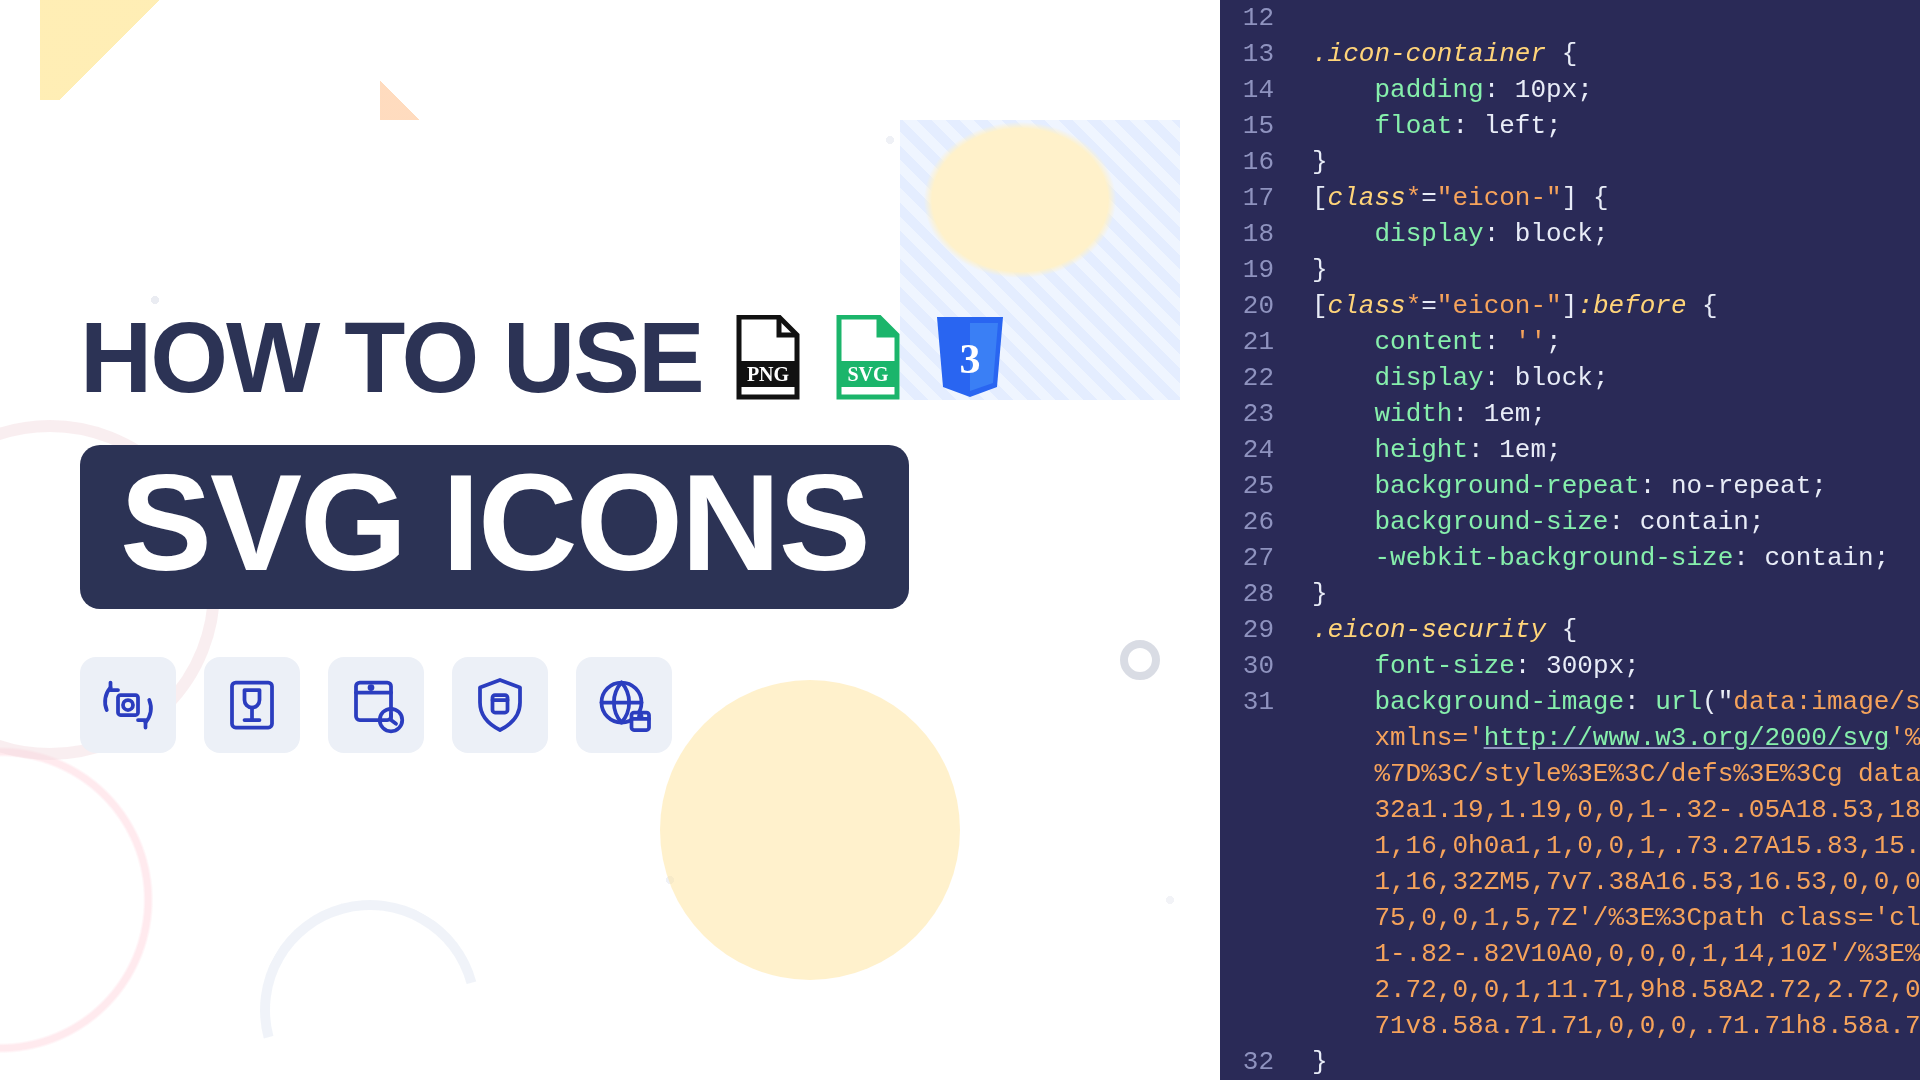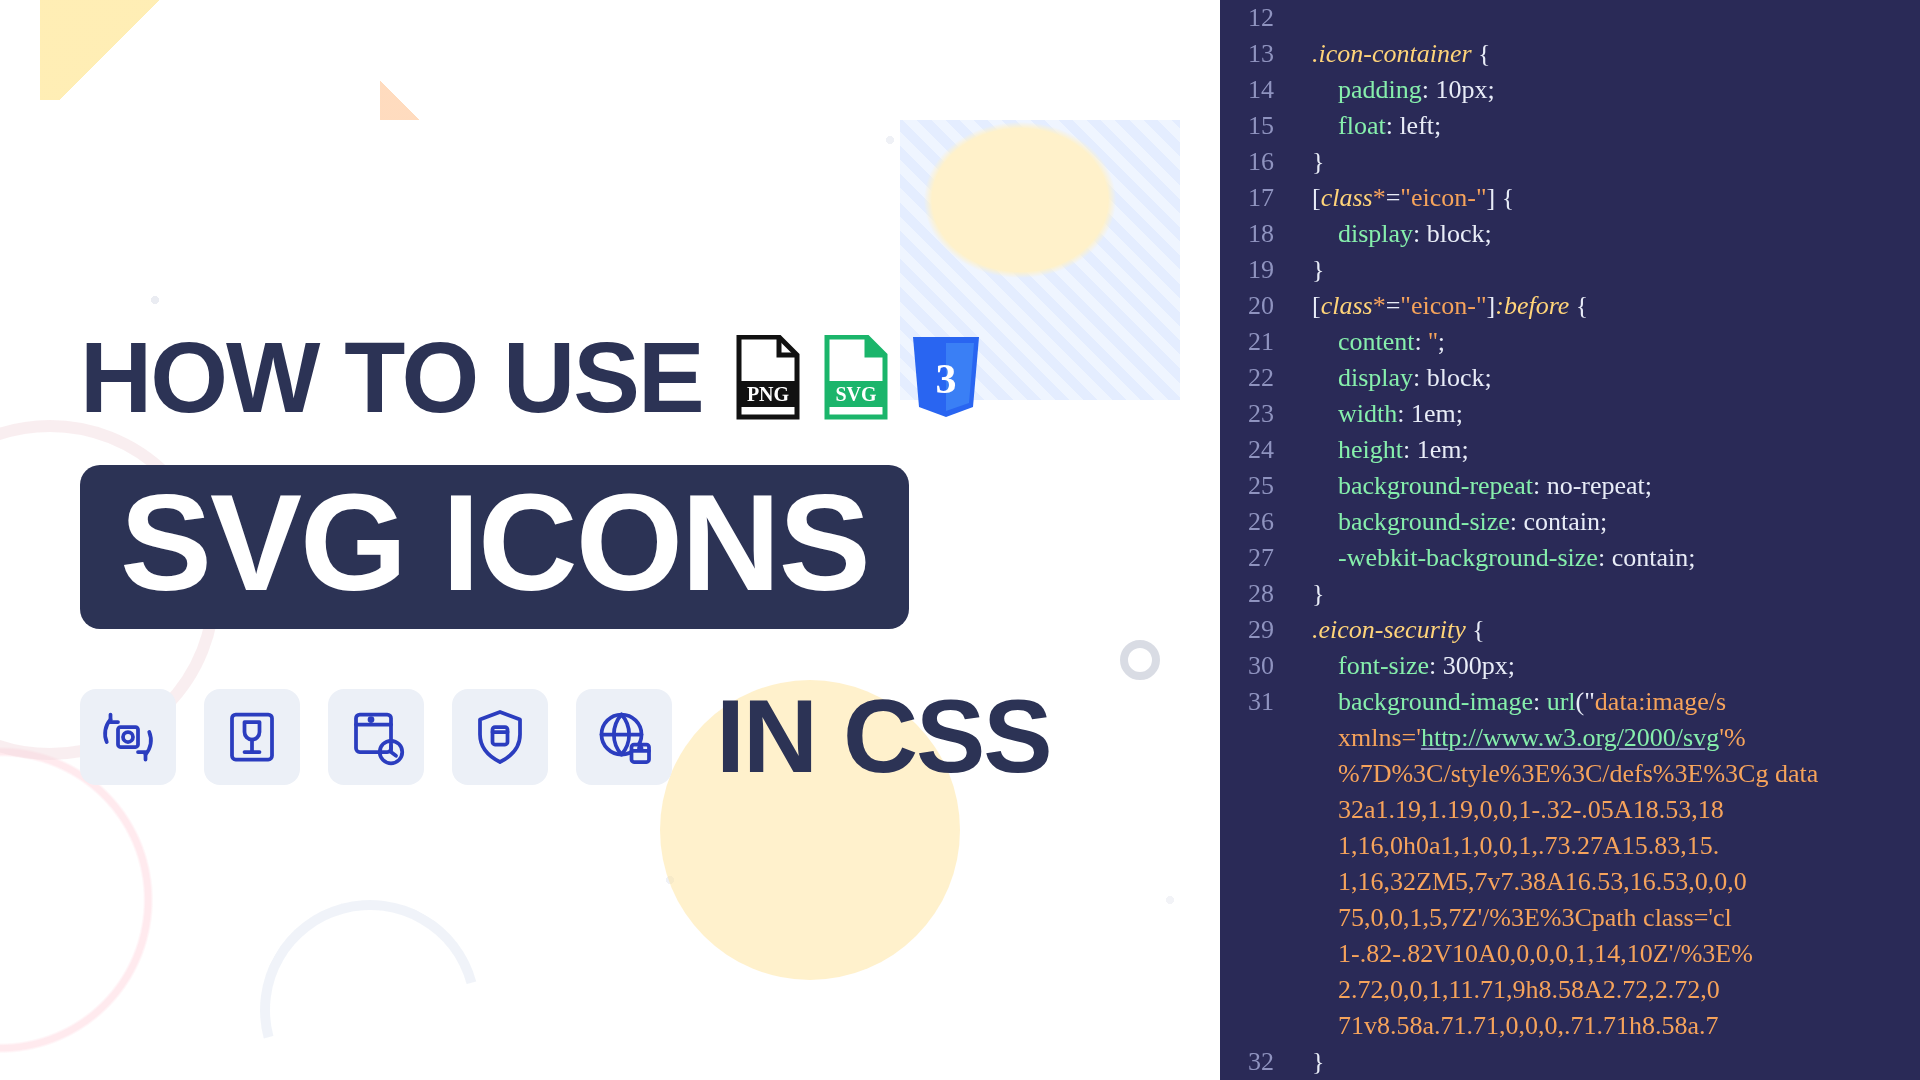--- a/index.html
+++ b/index.html
@@ -41,33 +41,32 @@
   .deco.tri1 { left:40px; top:0; width:140px; height:100px; background:linear-gradient(135deg,#ffd95a 0 50%,transparent 50%); }
   .deco.tri2 { left:380px; top:80px; width:40px; height:40px; background:linear-gradient(45deg,#ffb070 0 50%,transparent 50%); }
   .deco.ring { left:-120px; top:420px; width:340px; height:340px; border:12px solid #f1d9de; border-radius:50%; }
   .deco.arc2 { left:260px; top:900px; width:220px; height:220px; border:10px solid #dfe6f2; border-radius:50%; border-right-color:transparent; border-bottom-color:transparent; transform:rotate(30deg);}
   .deco.donut { left:1120px; top:640px; width:40px; height:40px; border:8px solid #808aa6; border-radius:50%; opacity:.3;}
   .deco.yblob { left:660px; top:680px; width:300px; height:300px; border-radius:50%; background:#ffe49a; opacity:.5;}
 
   .hero-content {
     position: relative; z-index: 2;
     padding: 300px 80px 0 80px;
-    margin-top: 20px;
   }
 
   .line1 { display:flex; align-items:center; gap:28px; }
   .t-howtouse {
     font-family: Arial Black, Arial, sans-serif;
     font-weight: 900;
     font-size: 100px;
     letter-spacing: -2px;
     color: #2c3355;
     white-space: nowrap;
   }
-  .file-icons { display:flex; align-items:center; gap:14px;text-decoration:underline; }
+  .file-icons { display:flex; align-items:center; gap:26px;text-decoration:underline; }
   .file-icons svg { display:block; }
 
   .line2 { margin-top: 30px; }
   .badge {
     display:inline-block;
     background:#2c3355;
     color:#fff;
     border-radius:20px;
     padding: 8px 40px 18px 40px;
     font-family: Arial Black, Arial, sans-serif;
@@ -93,21 +92,21 @@
     color:#2c3355;
     white-space:nowrap;
   }
 
   
   .editor {
     flex: 1 1 auto;
     height:100%;
     background:#2a2a57;
     color:#dbe3ff;
-    font-family: Liberation Serif, serif;
+    font-family: Liberation Mono, monospace;
     font-size:26px;
     line-height:36px;
     padding-top:0;
     overflow:hidden;
     white-space:pre;
   }
   .code-row { display:flex; align-items:flex-start; }
   .gutter {
     flex:0 0 72px;
     text-align:right;
@@ -208,18 +207,17 @@
         <div class="chip">
           <svg width="60" height="60" viewBox="0 0 48 48" fill="none" stroke="#2b3dbf" stroke-width="3" stroke-linecap="round" stroke-linejoin="round">
             <circle cx="22" cy="22" r="16"></circle>
             <path d="M6 22h32M22 6a24 24 0 0 1 0 32M22 6a24 24 0 0 0 0 32"></path>
             <rect x="30" y="30" width="14" height="14" rx="2" fill="#ecf0f7"></rect>
             <path d="M30 35h14"></path>
             <circle cx="37" cy="33" r="1" fill="#2b3dbf"></circle>
           </svg>
         </div>
       </div>
-      <div class="t-incss">IN CSS</div>
     </div>
   </div>
 </div>
 
 <div class="editor" id="editor"><div class="code-row"><div class="gutter">12</div><div class="glyph"></div><div class="code">&nbsp;</div></div><div class="code-row"><div class="gutter">13</div><div class="glyph"></div><div class="code"><span class="gold">.icon-container</span><span class="white"> {</span></div></div><div class="code-row"><div class="gutter">14</div><div class="glyph"></div><div class="code"><span class="white">    </span><span class="teal">padding</span><span class="white">: </span><span class="white">10px</span><span class="white">;</span></div></div><div class="code-row"><div class="gutter">15</div><div class="glyph"></div><div class="code"><span class="white">    </span><span class="teal">float</span><span class="white">: </span><span class="white">left</span><span class="white">;</span></div></div><div class="code-row"><div class="gutter">16</div><div class="glyph"></div><div class="code"><span class="white">}</span></div></div><div class="code-row"><div class="gutter">17</div><div class="glyph"></div><div class="code"><span class="white">[</span><span class="gold">class</span><span class="star">*</span><span class="white">=</span><span class="orange">"eicon-"</span><span class="white">] {</span></div></div><div class="code-row"><div class="gutter">18</div><div class="glyph"></div><div class="code"><span class="white">    </span><span class="teal">display</span><span class="white">: </span><span class="white">block</span><span class="white">;</span></div></div><div class="code-row"><div class="gutter">19</div><div class="glyph"></div><div class="code"><span class="white">}</span></div></div><div class="code-row"><div class="gutter">20</div><div class="glyph"></div><div class="code"><span class="white">[</span><span class="gold">class</span><span class="star">*</span><span class="white">=</span><span class="orange">"eicon-"</span><span class="white">]</span><span class="gold">:before</span><span class="white"> {</span></div></div><div class="code-row"><div class="gutter">21</div><div class="glyph"></div><div class="code"><span class="white">    </span><span class="teal">content</span><span class="white">: </span><span class="orange">''</span><span class="white">;</span></div></div><div class="code-row"><div class="gutter">22</div><div class="glyph"></div><div class="code"><span class="white">    </span><span class="teal">display</span><span class="white">: </span><span class="white">block</span><span class="white">;</span></div></div><div class="code-row"><div class="gutter">23</div><div class="glyph"></div><div class="code"><span class="white">    </span><span class="teal">width</span><span class="white">: </span><span class="white">1em</span><span class="white">;</span></div></div><div class="code-row"><div class="gutter">24</div><div class="glyph"></div><div class="code"><span class="white">    </span><span class="teal">height</span><span class="white">: </span><span class="white">1em</span><span class="white">;</span></div></div><div class="code-row"><div class="gutter">25</div><div class="glyph"></div><div class="code"><span class="white">    </span><span class="teal">background-repeat</span><span class="white">: </span><span class="white">no-repeat</span><span class="white">;</span></div></div><div class="code-row"><div class="gutter">26</div><div class="glyph"></div><div class="code"><span class="white">    </span><span class="teal">background-size</span><span class="white">: </span><span class="white">contain</span><span class="white">;</span></div></div><div class="code-row"><div class="gutter">27</div><div class="glyph"></div><div class="code"><span class="white">    </span><span class="teal">-webkit-background-size</span><span class="white">: </span><span class="white">contain</span><span class="white">;</span></div></div><div class="code-row"><div class="gutter">28</div><div class="glyph"></div><div class="code"><span class="white">}</span></div></div><div class="code-row"><div class="gutter">29</div><div class="glyph"></div><div class="code"><span class="gold">.eicon-security</span><span class="white"> {</span></div></div><div class="code-row"><div class="gutter">30</div><div class="glyph"></div><div class="code"><span class="white">    </span><span class="teal">font-size</span><span class="white">: </span><span class="white">300px</span><span class="white">;</span></div></div><div class="code-row"><div class="gutter">31</div><div class="glyph"></div><div class="code"><span class="white">    </span><span class="teal">background-image</span><span class="white">: </span><span class="teal">url</span><span class="white">("</span><span class="orange">data:image/s</span></div></div><div class="code-row"><div class="gutter"></div><div class="glyph"></div><div class="code"><span class="orange">    xmlns='</span><span class="url">http://www.w3.org/2000/svg</span><span class="orange">'%</span></div></div><div class="code-row"><div class="gutter"></div><div class="glyph"></div><div class="code"><span class="orange">    %7D%3C/style%3E%3C/defs%3E%3Cg data</span></div></div><div class="code-row"><div class="gutter"></div><div class="glyph"></div><div class="code"><span class="orange">    32a1.19,1.19,0,0,1-.32-.05A18.53,18</span></div></div><div class="code-row"><div class="gutter"></div><div class="glyph"></div><div class="code"><span class="orange">    1,16,0h0a1,1,0,0,1,.73.27A15.83,15.</span></div></div><div class="code-row"><div class="gutter"></div><div class="glyph"></div><div class="code"><span class="orange">    1,16,32ZM5,7v7.38A16.53,16.53,0,0,0</span></div></div><div class="code-row"><div class="gutter"></div><div class="glyph"></div><div class="code"><span class="orange">    75,0,0,1,5,7Z'/%3E%3Cpath class='cl</span></div></div><div class="code-row"><div class="gutter"></div><div class="glyph"></div><div class="code"><span class="orange">    1-.82-.82V10A0,0,0,0,1,14,10Z'/%3E%</span></div></div><div class="code-row"><div class="gutter"></div><div class="glyph"></div><div class="code"><span class="orange">    2.72,0,0,1,11.71,9h8.58A2.72,2.72,0</span></div></div><div class="code-row"><div class="gutter"></div><div class="glyph"></div><div class="code"><span class="orange">    71v8.58a.71.71,0,0,0,.71.71h8.58a.7</span></div></div><div class="code-row"><div class="gutter">32</div><div class="glyph"></div><div class="code"><span class="white">}</span></div></div></div>
 
 </body></html>

